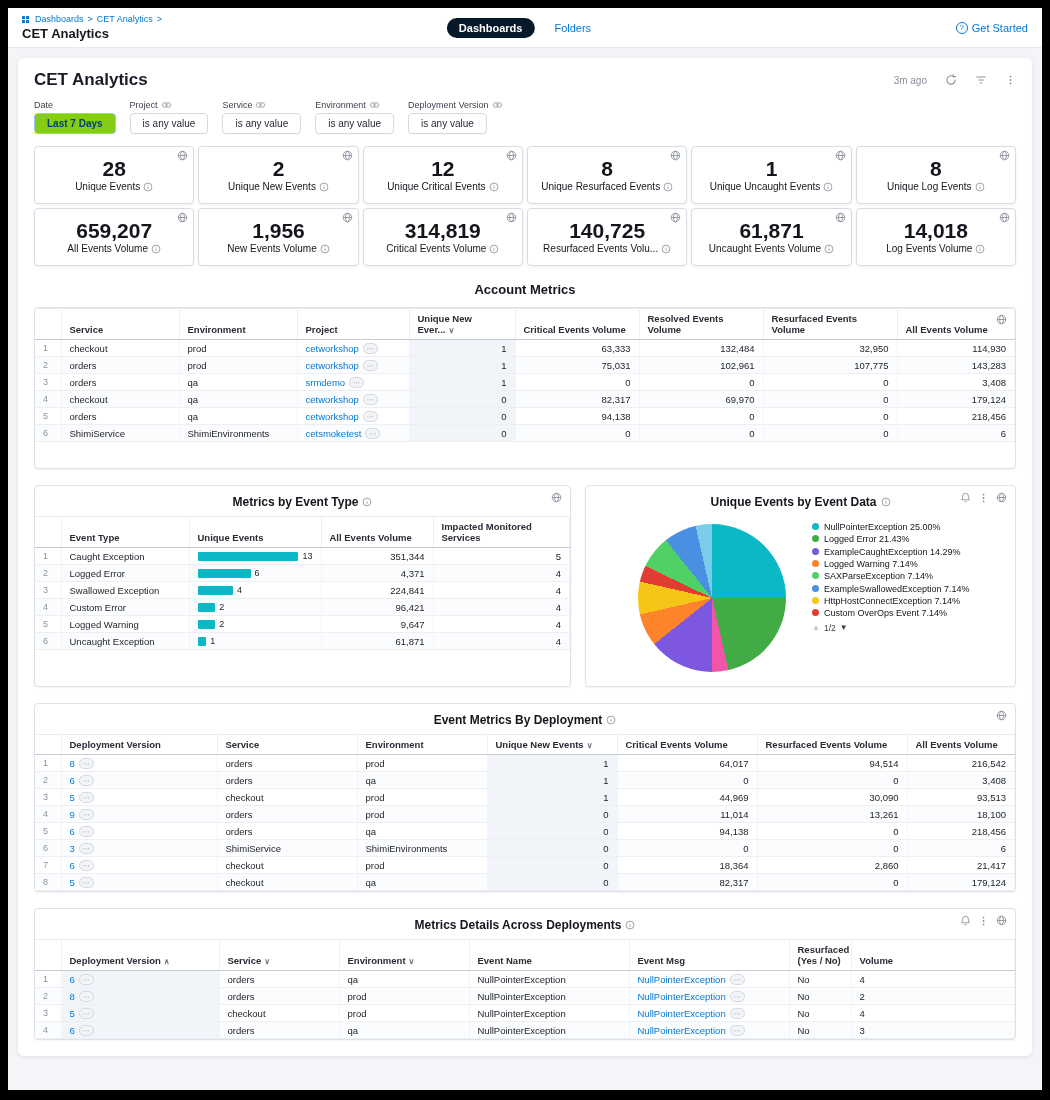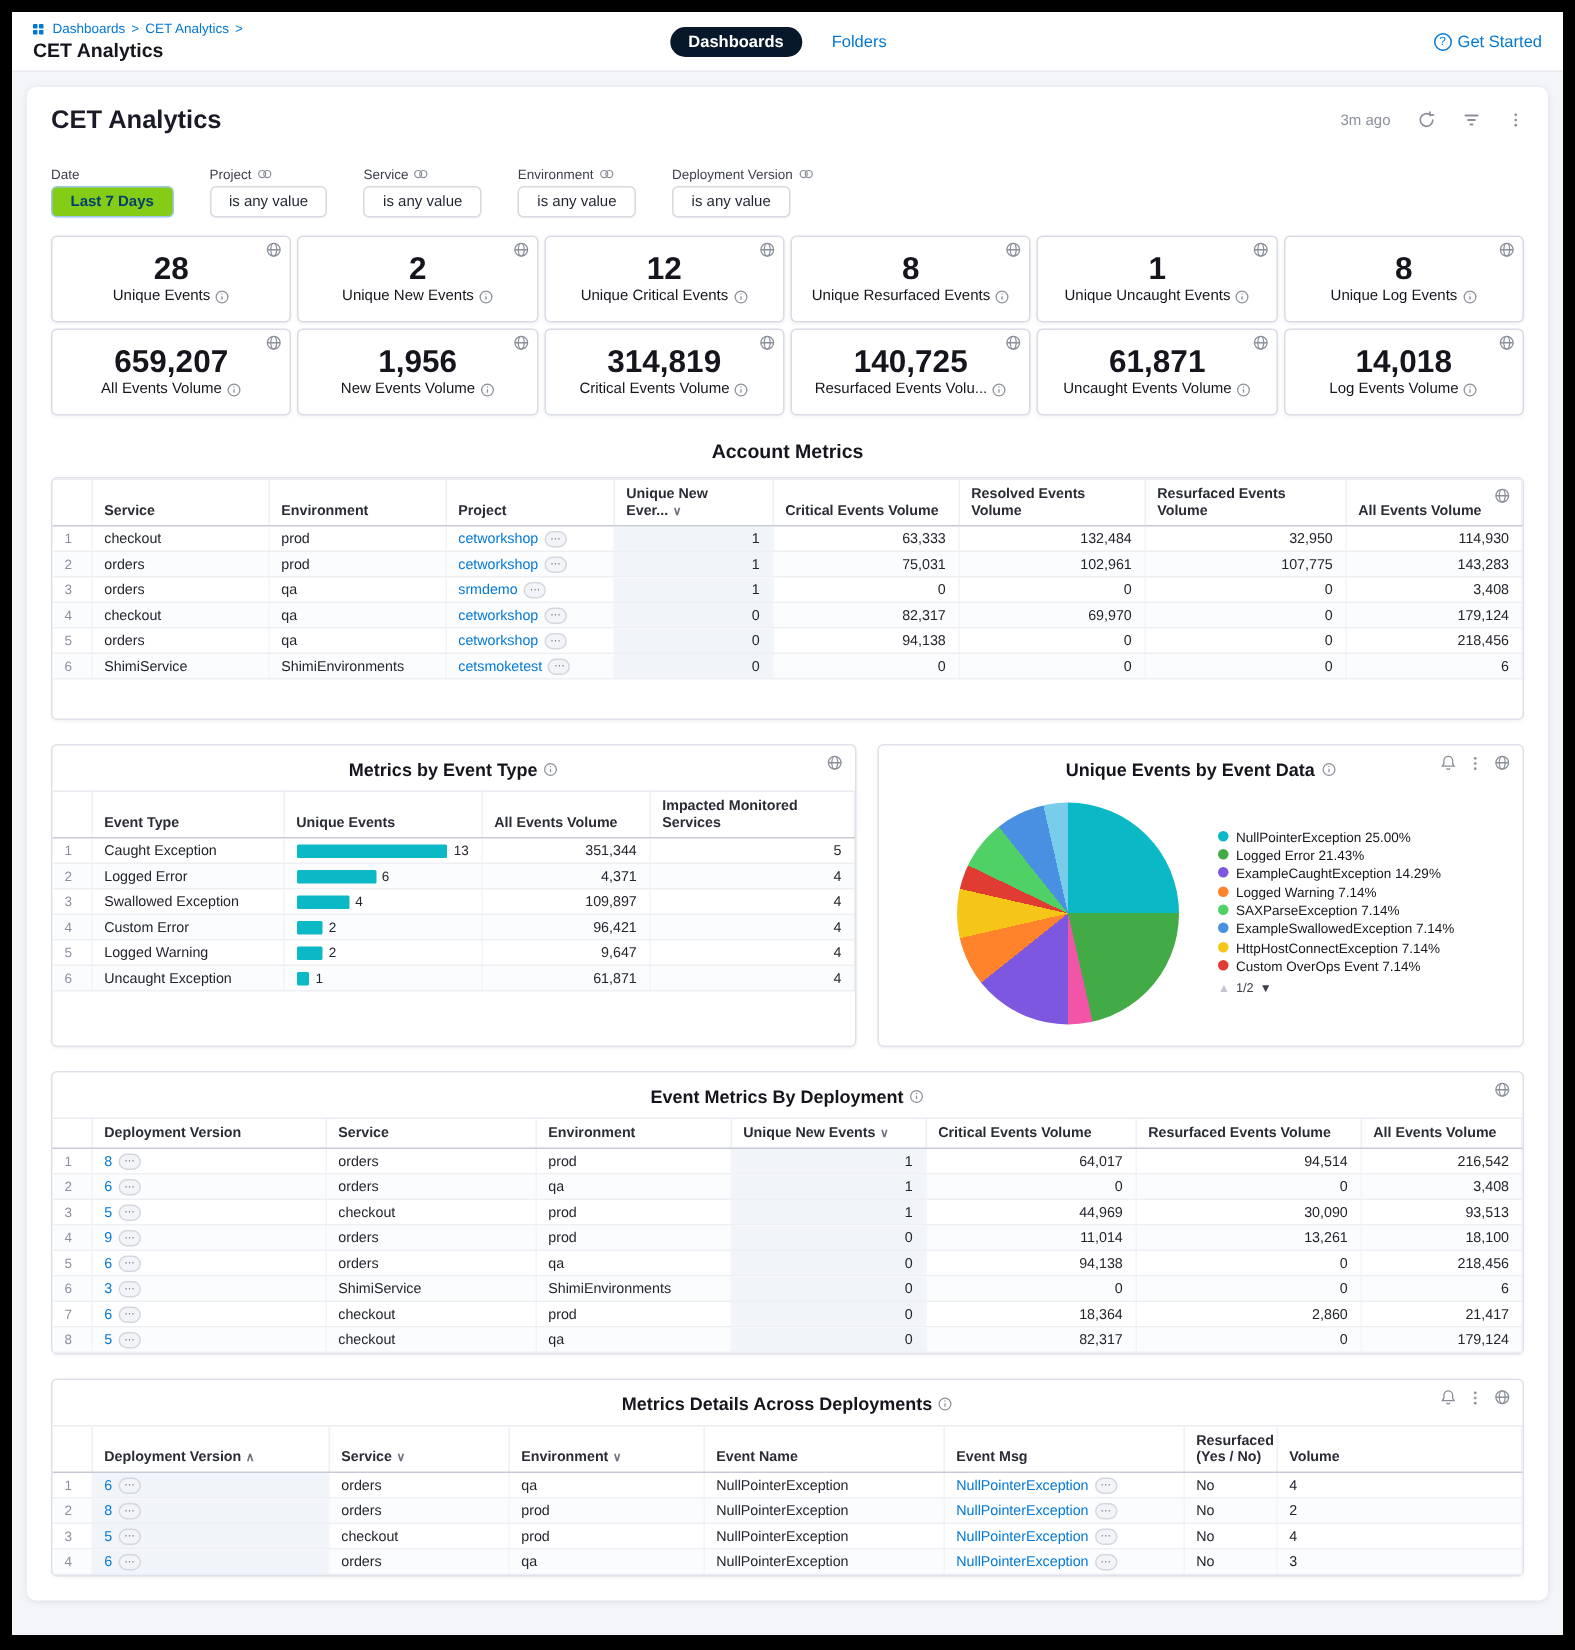--- a/index.html
+++ b/index.html
@@ -17,21 +17,21 @@
 .tab.active{background:#07182b;color:#fff;font-weight:700}
 .get-started{display:flex;align-items:center;gap:4px;color:#0278d5;font-size:11px;cursor:pointer}
 .q-ic{width:12px;height:12px;border:1px solid #0278d5;border-radius:50%;font-size:8px;display:inline-flex;align-items:center;justify-content:center}
 .canvas{flex:1;background:#f3f5f9;padding:10px}
 .dash{background:#fff;border-radius:6px;box-shadow:0 1px 4px rgba(40,41,61,.10);padding:12px 16px 16px;min-height:100%}
 .dash-head{display:flex;align-items:center;justify-content:space-between}
 .dash-title{font-size:17px;font-weight:700;color:#1b1b28}
 .dash-actions{display:flex;align-items:center;gap:18px;color:#60646e}
 .updated{font-size:10px;color:#8a8f9a}
 .act{cursor:pointer;display:inline-flex;align-items:center;color:#60646e}
-.filters{display:flex;gap:24px;margin-top:21px}
+.filters{display:flex;gap:14px;margin-top:10px}
 .filter-label{font-size:9px;color:#3c3f4c;display:flex;align-items:center;gap:3px;margin-bottom:3px}
 .filter-control{font-size:10px;color:#1f2430;background:#fff;border:1px solid #d5d9e2;border-radius:4px;padding:4px 12px;cursor:pointer;box-shadow:0 1px 1px rgba(0,0,0,.03);display:inline-block}
 .filter-control.date{background:#84cc16;border-color:#9cc7ec;color:#03406d;font-weight:600}
 .tiles{display:grid;grid-template-columns:repeat(6,1fr);gap:4px;margin-top:12px}
 .tile{position:relative;background:#fff;border:1px solid #d8dce6;border-radius:4px;box-shadow:0 1px 3px rgba(40,41,61,.06);height:58px;display:flex;flex-direction:column;align-items:center;justify-content:center;gap:2px}
 .tile-globe{position:absolute;top:3px;right:5px;color:#a0a5b1}
 .tile-value{font-size:21px;font-weight:600;color:#15161d;line-height:1}
 .tile-label{font-size:10px;color:#15161d;display:flex;align-items:center;gap:3px;white-space:nowrap}
 .ic{display:inline-flex;color:#8a8f9a;line-height:0}
 .section-title{text-align:center;font-size:13px;font-weight:700;color:#15161d;margin:16px 0 10px}
@@ -49,21 +49,21 @@
 .link{color:#0278d5;cursor:pointer}
 .badge{display:inline-block;margin-left:4px;padding:0 3px;border:1px solid #d3d7e0;border-radius:6px;background:#f2f4f7;color:#7a7f8c;font-size:7px;line-height:9px;vertical-align:1px}
 .sort{font-size:8px;color:#6d727e;margin-left:3px}
 .barwrap{display:flex;align-items:center;gap:4px}
 .bar{height:9px;border-radius:1px}
 .barlbl{font-size:9px;color:#23252e}
 .pad-bottom{padding-bottom:26px}
 .tables-row{display:flex;gap:14px;margin-bottom:16px}
 .panel.left{flex:0 0 537px;margin-bottom:0}
 .panel.right{flex:1;margin-bottom:0}
-.pie-wrap{display:flex;align-items:center;padding:4px 8px 14px 52px;gap:26px}
+.pie-wrap{display:flex;align-items:flex-start;padding:4px 8px 14px 52px;gap:26px}
 .pie{width:148px;height:148px;border-radius:50%;margin-top:4px}
 .legend-col{width:186px}
 .leg-item{display:flex;gap:5px;font-size:9px;color:#15161d;margin:2px 0;line-height:1.15;align-items:flex-start;cursor:pointer}
 .leg-dot{width:7px;height:7px;border-radius:50%;flex:0 0 auto;margin-top:1px}
 .leg-pager{display:flex;align-items:center;gap:4px;font-size:8.5px;color:#3c3f49;margin-top:4px}
 .pg-up{color:#c2c6cf;font-size:8px;cursor:pointer}
 .pg-down{color:#3c3f49;font-size:8px;cursor:pointer}
 </style>
 </head>
 <body>
@@ -587,21 +587,21 @@
                   </tr>
                   <tr>
                     <td class="idx">3</td>
                     <td>Swallowed Exception</td>
                     <td>
                       <div class="barwrap">
                         <div class="bar" style="width: 35.3846px; background: rgb(11, 184, 197);"></div>
                         <span class="barlbl">4</span>
                       </div>
                     </td>
-                    <td class="num">109,897</td>
+                    <td class="num">224,841</td>
                     <td class="num">4</td>
                   </tr>
                   <tr>
                     <td class="idx">4</td>
                     <td>Custom Error</td>
                     <td>
                       <div class="barwrap">
                         <div class="bar" style="width: 17.6923px; background: rgb(11, 184, 197);"></div>
                         <span class="barlbl">2</span>
                       </div>

